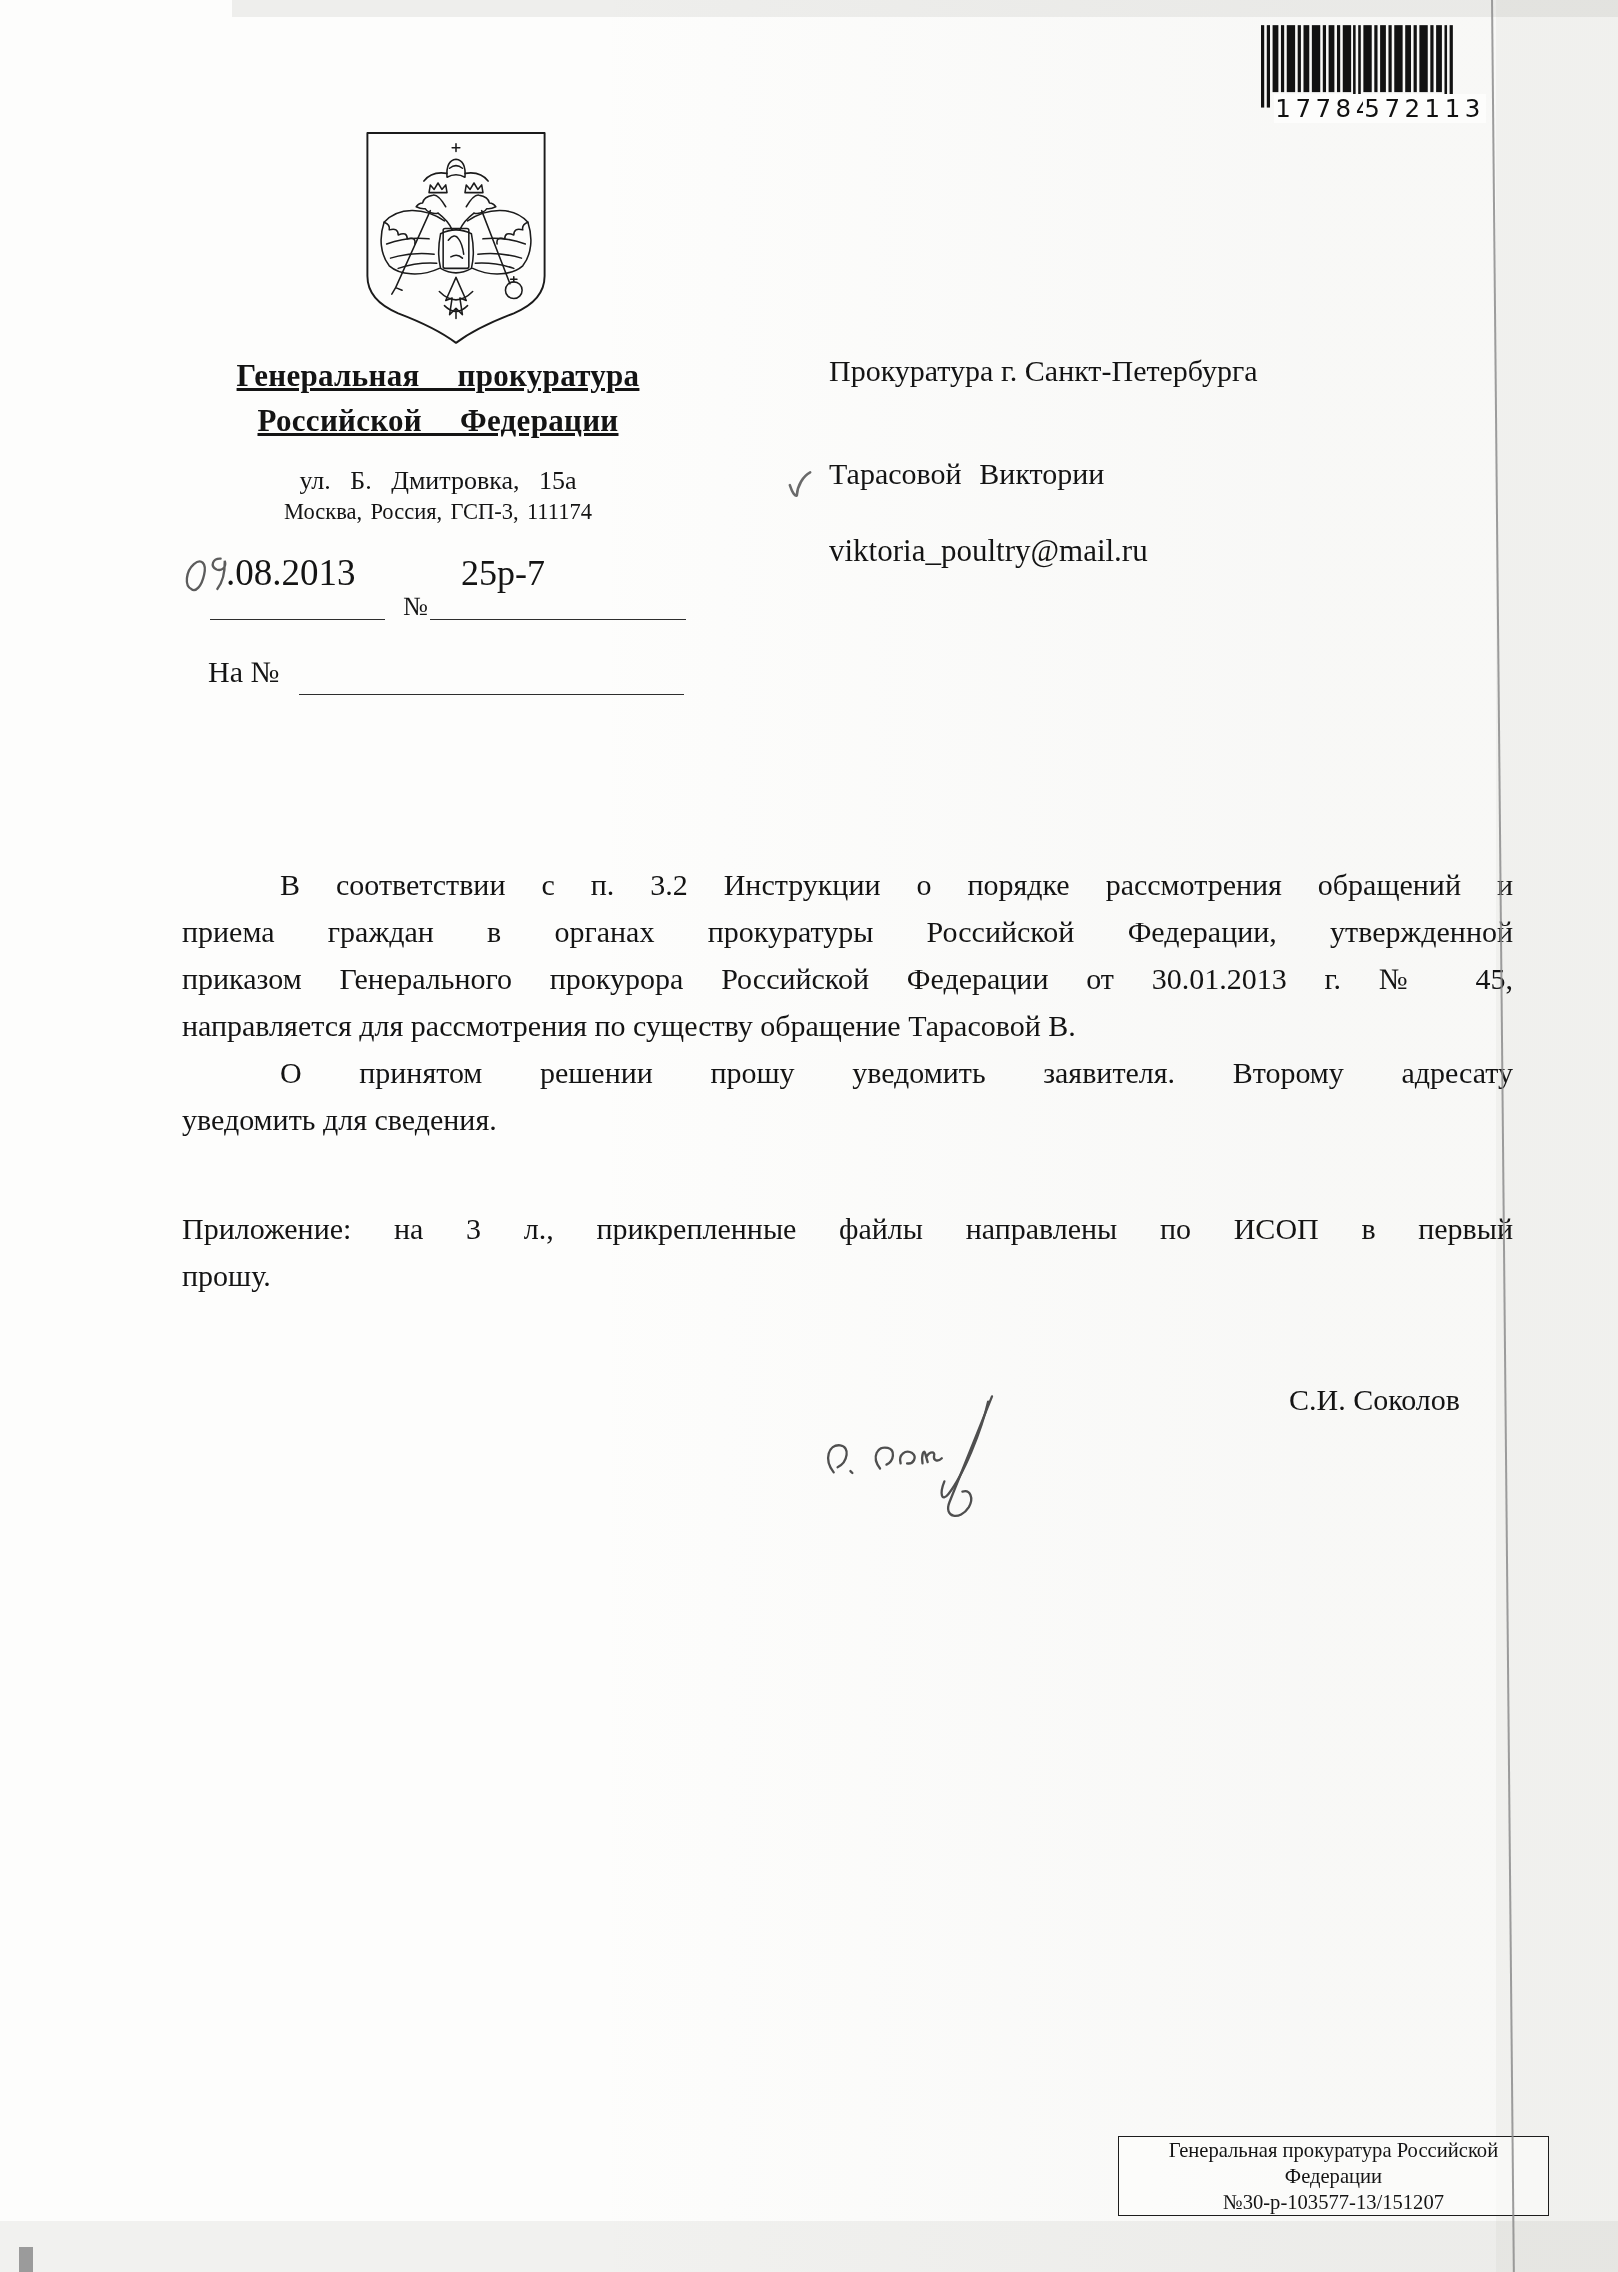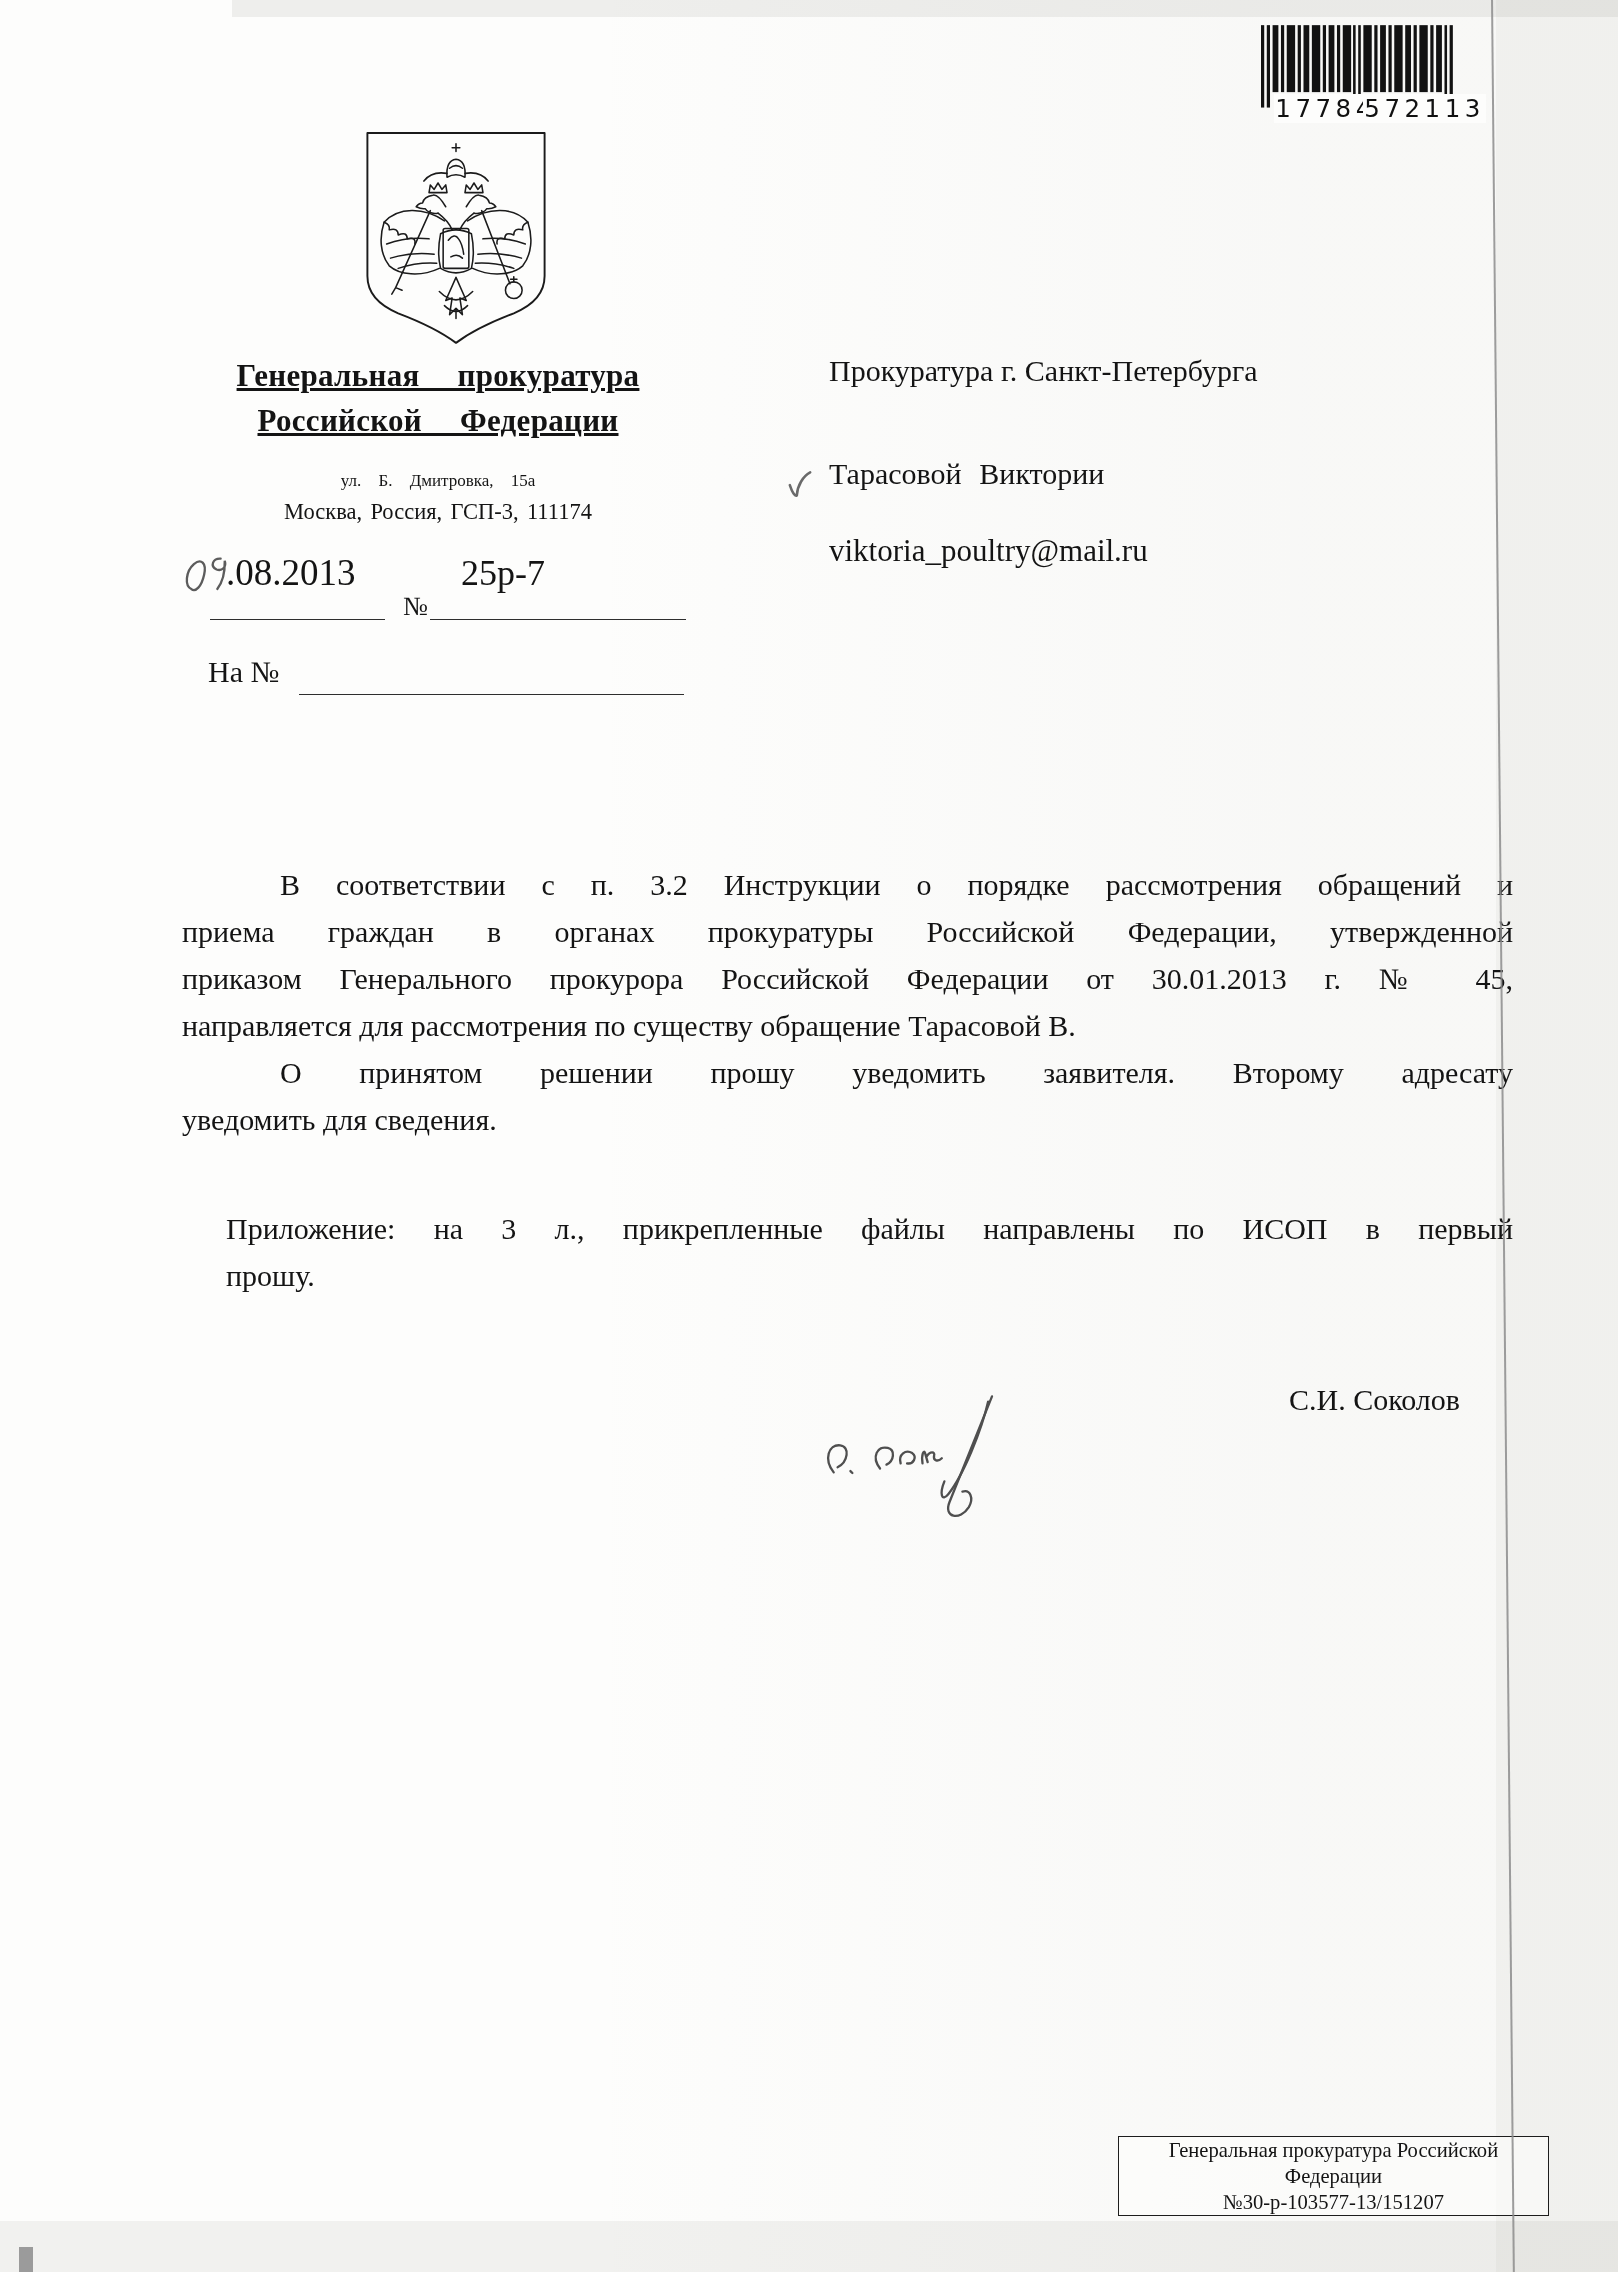--- a/index.html
+++ b/index.html
@@ -26,21 +26,21 @@
   .barcode svg{display:block;}
   .barcode-digits{position:absolute;top:69px;left:0;width:100%;display:flex;z-index:3;
     font-family:"DejaVu Sans", sans-serif;font-size:24.5px;font-weight:500;color:#111;}
   .bd-left{position:absolute;left:13px;letter-spacing:4.5px;background:#fdfdfc;padding:0 1.3px;}
   .bd-right{position:absolute;left:102px;letter-spacing:4.5px;background:#fdfdfc;padding:0 1.3px;}
   
   .emblem{position:absolute;left:362px;top:131px;width:188px;height:217px;z-index:2;}
   
   .letterhead{position:absolute;left:174px;top:353px;width:528px;text-align:center;z-index:2;}
   .lh-org{font-weight:bold;font-size:31px;line-height:45px;word-spacing:30px;letter-spacing:0.3px;text-decoration:underline;}
-  .lh-addr1{margin-top:22px;font-size:17px;line-height:31px;word-spacing:13px;}
+  .lh-addr1{margin-top:22px;font-size:26px;line-height:31px;word-spacing:13px;}
   .lh-addr2{font-size:22.5px;line-height:31px;word-spacing:2.6px;}
   .hw-day{position:absolute;left:181px;top:551px;z-index:2;transform:rotate(-6deg);}
   .date-printed{position:absolute;left:226px;top:551px;font-size:37px;z-index:2;}
   .doc-number{position:absolute;left:461px;top:552px;font-size:36px;z-index:2;}
   .rule{position:absolute;height:0;border-bottom:1.9px solid #2e2e2e;z-index:2;}
   .rule1{left:210px;top:619px;width:175px;}
   .rule2{left:430px;top:619px;width:256px;}
   .no-sign{position:absolute;left:403px;top:592px;font-size:26px;z-index:2;}
   .na-no{position:absolute;left:208px;top:655px;font-size:30px;z-index:2;}
   .rule3{left:299px;top:694px;width:385px;}
@@ -48,21 +48,21 @@
   .rcpt1{position:absolute;left:829px;top:354px;font-size:30px;z-index:2;}
   .rcpt2{position:absolute;left:829px;top:457px;font-size:30px;word-spacing:10.3px;z-index:2;}
   .rcpt3{position:absolute;left:829px;top:533px;font-size:31px;z-index:2;}
   .tick{position:absolute;left:786px;top:467px;z-index:2;}
   
   .body-text{position:absolute;left:182px;top:861px;width:1331px;z-index:2;
     font-size:30px;line-height:47px;}
   .line{text-align:justify;text-align-last:justify;text-justify:inter-word;}
   .line.first{padding-left:98px;}
   .line.last{text-align:center;text-align-last:left;}
-  .attach{margin-top:62px;margin-left:44px;}
+  .attach{margin-top:62px;}
   
   .sign-title{position:absolute;left:182px;top:1382px;font-size:30px;line-height:46px;z-index:2;}
   .sign-script{position:absolute;left:804px;top:1390px;z-index:2;}
   .sign-name{position:absolute;left:1289px;top:1383px;font-size:30px;z-index:2;}
   
   .stamp{position:absolute;left:1118px;top:2136px;width:429px;height:78px;
     border:1.9px solid #1d1d1d;z-index:2;display:flex;flex-direction:column;
     justify-content:center;text-align:center;font-size:20.6px;line-height:26px;background:rgba(253,253,252,.6);}
 </style>
 </head>

